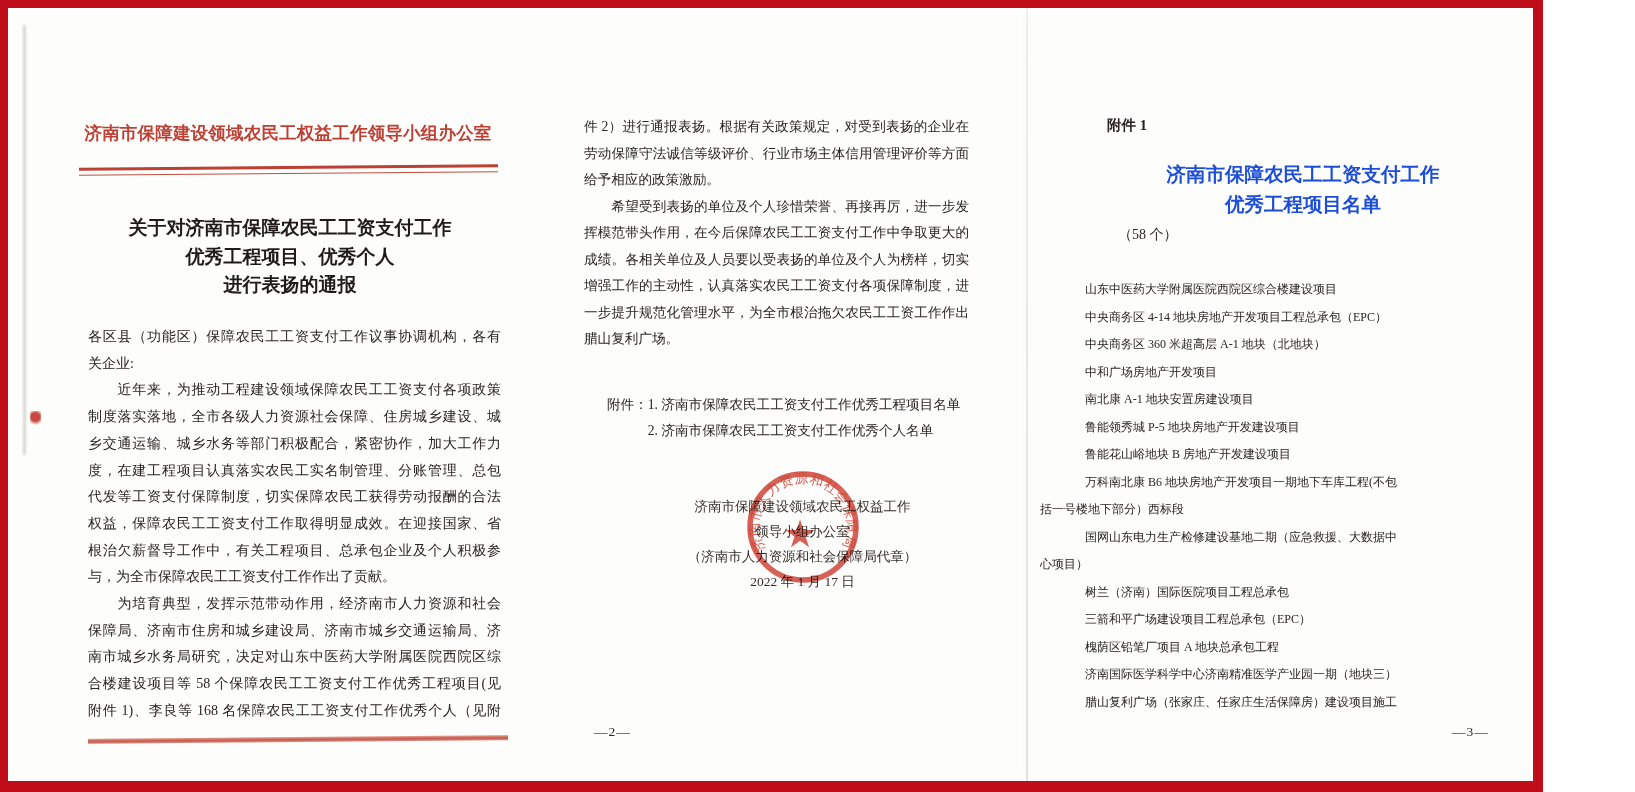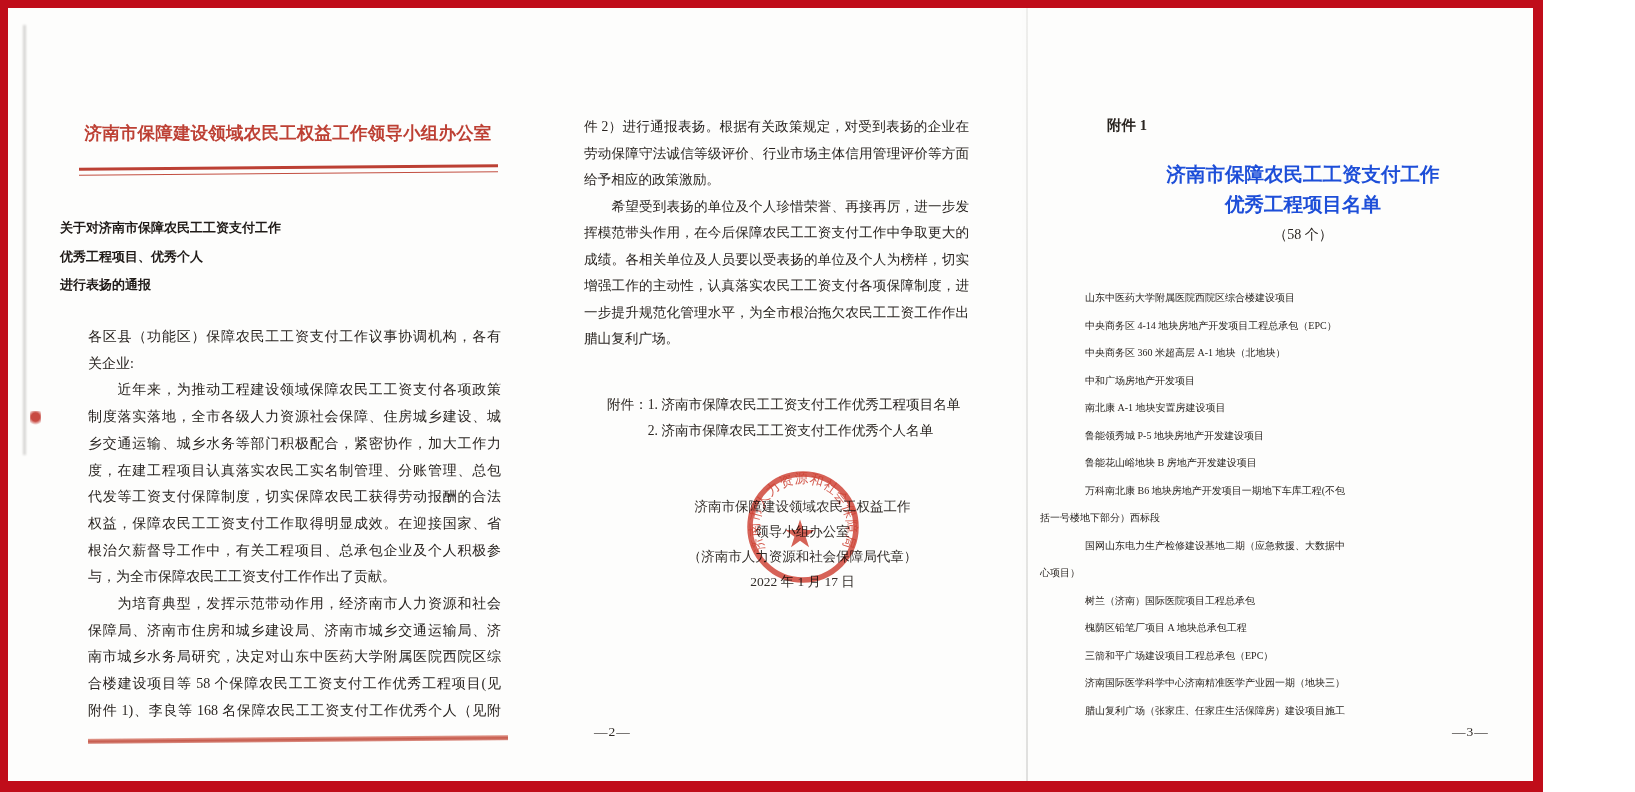--- a/index.html
+++ b/index.html
@@ -27,41 +27,41 @@
   .red-smear{position:absolute;left:88px;top:737px;width:420px;height:5px;
         background:linear-gradient(#e2978a,#bf4434 55%,#d98a7e);
         transform:rotate(-.5deg);filter:blur(.5px);opacity:.9;}
 
   
   .org-header{position:absolute;left:58px;top:121px;width:460px;text-align:center;
         font-weight:700;font-size:17.5px;letter-spacing:.2px;color:var(--header-red);}
   .rule{position:absolute;left:79px;width:419px;background:var(--rule-red);transform:rotate(-.45deg);}
   .rule-thick{top:166px;height:2.6px;}
   .rule-thin{top:172.5px;height:1.3px;background:#c24e40;}
-  .doc-title{position:absolute;left:60px;top:214px;width:460px;
-        font-weight:700;font-size:13px;line-height:28.5px;color:#201b18;}
+  .doc-title{position:absolute;left:60px;top:214px;width:460px;text-align:center;
+        font-weight:700;font-size:19px;line-height:28.5px;color:#201b18;}
   .body1{position:absolute;left:88px;top:324px;width:413px;font-size:14px;line-height:26.7px;}
 
   
   .body2{position:absolute;left:584px;top:114px;width:385px;font-size:13.6px;line-height:26.5px;}
   .attach{position:absolute;left:607px;top:392px;width:380px;font-size:13.6px;line-height:26.3px;}
   .signature{position:absolute;left:640px;top:494px;width:325px;text-align:center;
         font-size:13.5px;line-height:25px;color:#332e2a;}
   .stamp{position:absolute;left:741px;top:465px;width:124px;height:124px;
         mix-blend-mode:multiply;z-index:20;}
   .pnum{position:absolute;font-size:13.5px;color:#2c2723;letter-spacing:1px;}
   .pnum2{left:594px;top:724px;}
   .pnum3{left:1452px;top:724px;}
 
   
   .appendix-label{position:absolute;left:1107px;top:116px;font-size:14.5px;font-weight:600;}
   .title3{position:absolute;left:1118px;top:160px;width:370px;text-align:center;
         font-weight:700;font-size:19.5px;line-height:30px;color:#1d4ed8;}
-  .count3{position:absolute;left:1118px;top:226px;width:370px;text-align:center;font-size:14px;}
-  .plist{position:absolute;left:1040px;top:276px;width:470px;font-size:10px;line-height:27.5px;margin-top:8px;}
+  .count3{position:absolute;left:1118px;top:226px;width:370px;font-size:14px;}
+  .plist{position:absolute;left:1040px;top:276px;width:470px;font-size:12px;line-height:27.5px;}
   .plist .ind{padding-left:45px;}
 
   .tline{white-space:normal;}
   .just{text-align:justify;text-align-last:justify;}
 </style>
 </head>
 <body>
 
 <div class="canvas">
 
@@ -143,21 +143,21 @@
       <div class="tline ind">中央商务区 360 米超高层 A-1 地块（北地块）</div>
       <div class="tline ind">中和广场房地产开发项目</div>
       <div class="tline ind">南北康 A-1 地块安置房建设项目</div>
       <div class="tline ind">鲁能领秀城 P-5 地块房地产开发建设项目</div>
       <div class="tline ind">鲁能花山峪地块 B 房地产开发建设项目</div>
       <div class="tline ind">万科南北康 B6 地块房地产开发项目一期地下车库工程(不包</div>
       <div class="tline">括一号楼地下部分）西标段</div>
       <div class="tline ind">国网山东电力生产检修建设基地二期（应急救援、大数据中</div>
       <div class="tline">心项目）</div>
       <div class="tline ind">树兰（济南）国际医院项目工程总承包</div>
+      <div class="tline ind">三箭和平广场建设项目工程总承包（EPC）</div>
       <div class="tline ind">槐荫区铅笔厂项目 A 地块总承包工程</div>
-      <div class="tline ind">三箭和平广场建设项目工程总承包（EPC）</div>
       <div class="tline ind">济南国际医学科学中心济南精准医学产业园一期（地块三）</div>
       <div class="tline ind">腊山复利广场（张家庄、任家庄生活保障房）建设项目施工</div>
     </div>
   <div class="pnum pnum3">—3—</div>
 
   <div class="frame"></div>
 </div>
 
 </body></html>

